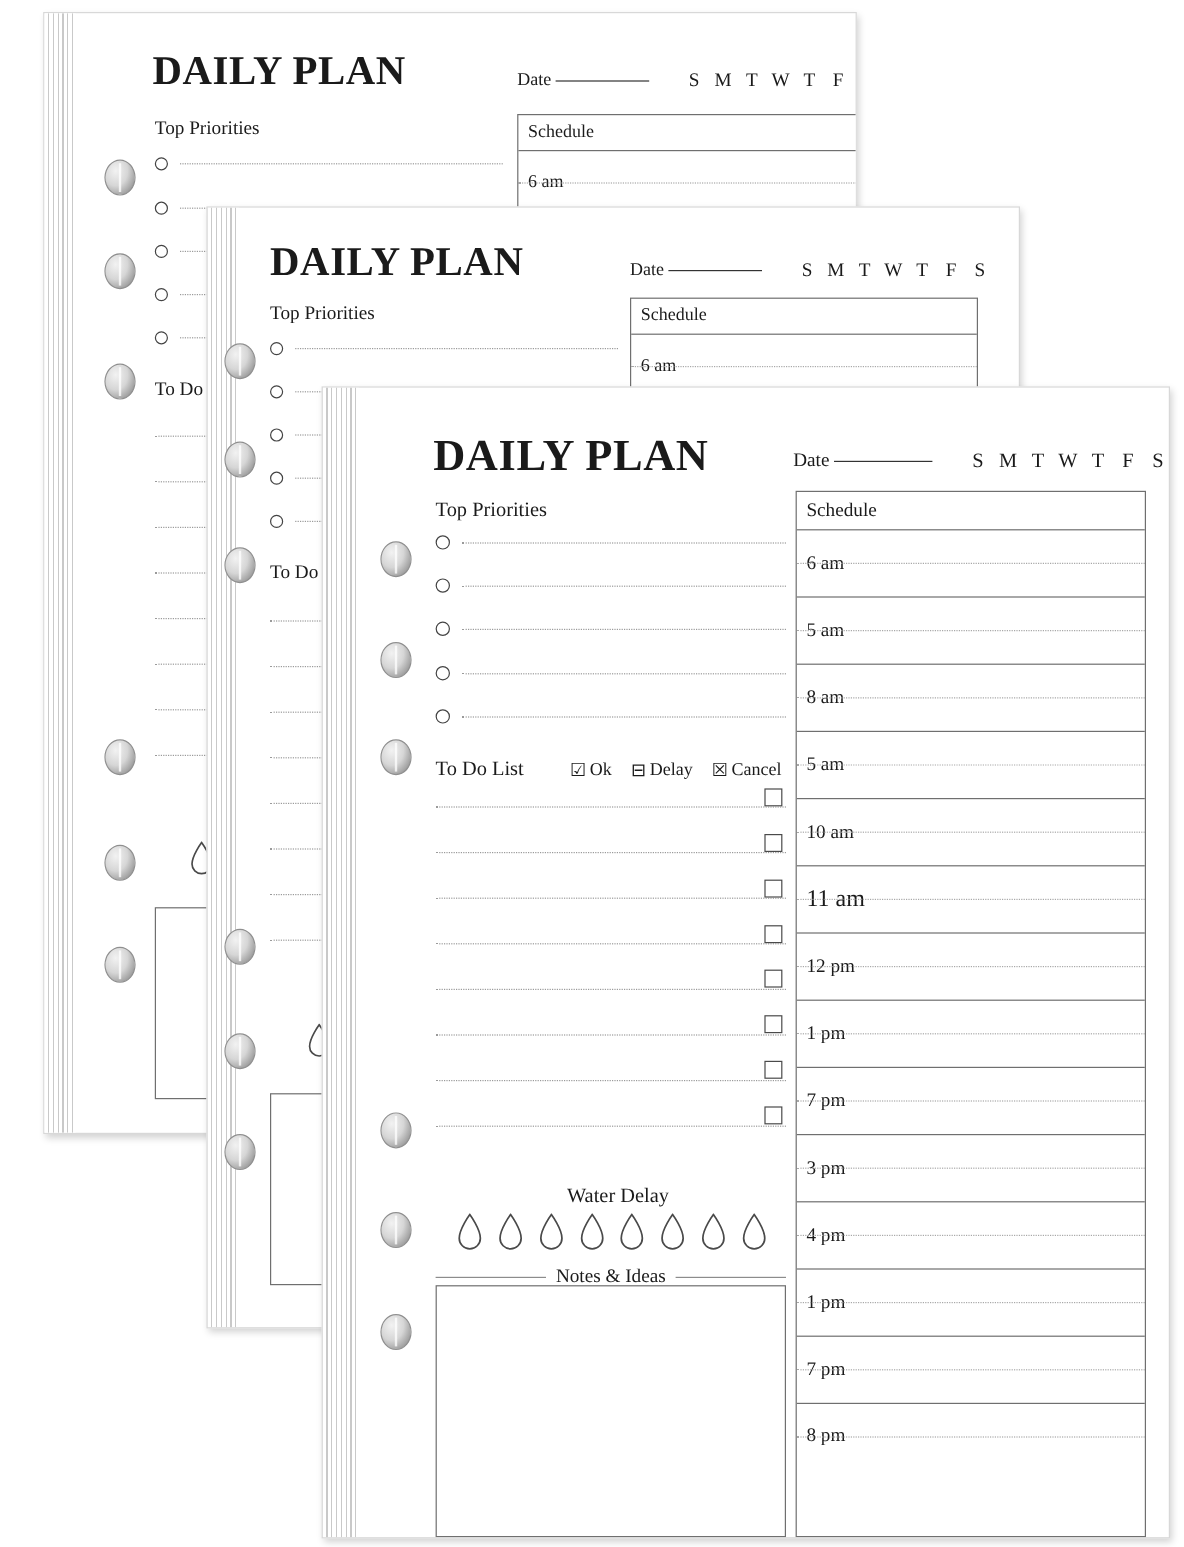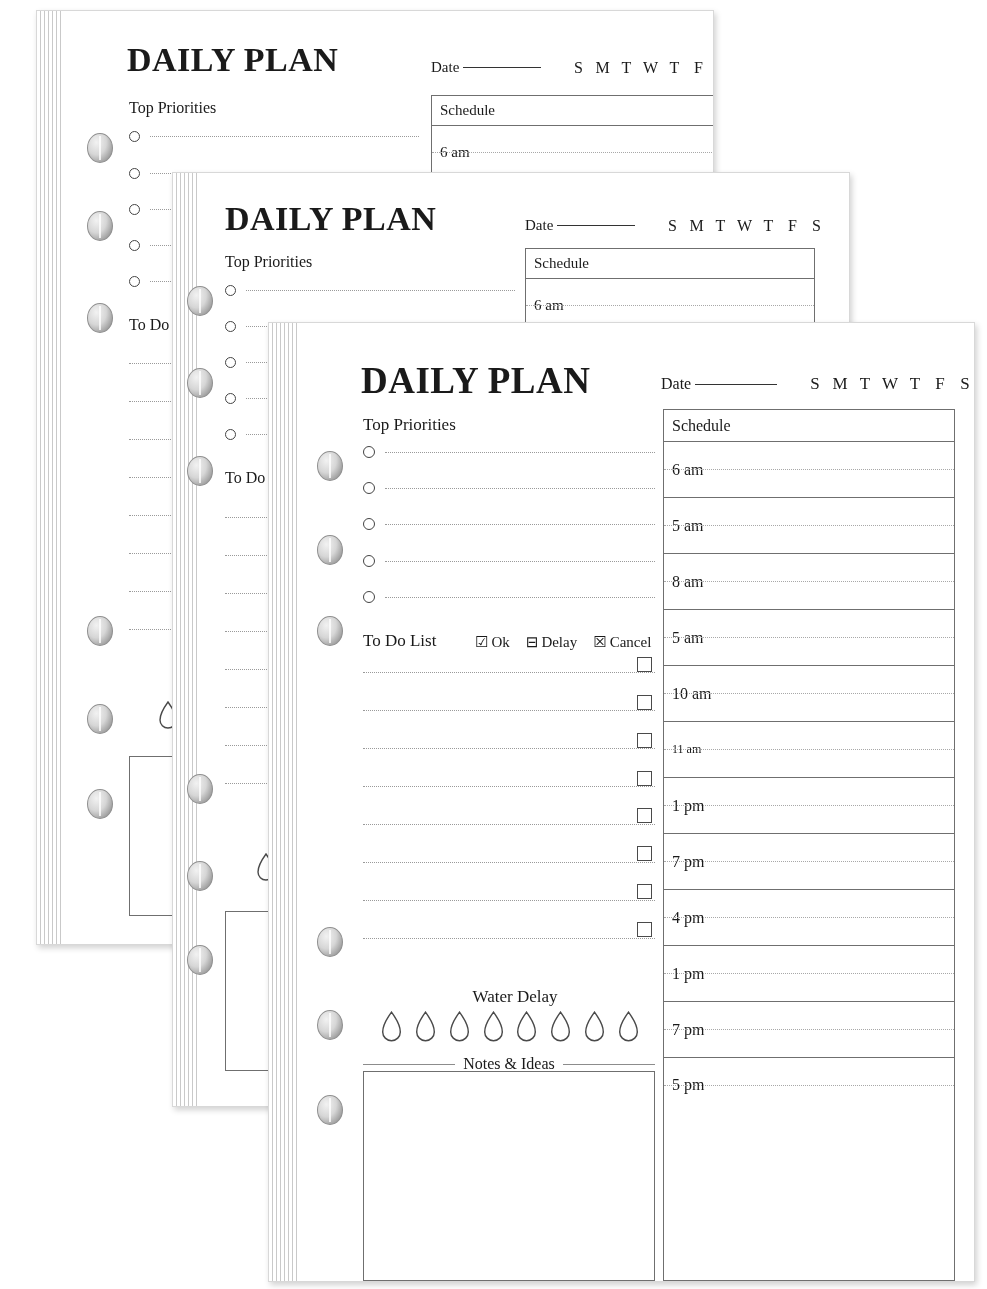--- a/index.html
+++ b/index.html
@@ -568,42 +568,50 @@
       </div>
       <div class="sched-row" style="height:56px;">
         <span class="lbl" style="font-size:16px;">5 am</span>
         <span class="half" style="bottom:27px;"></span>
       </div>
       <div class="sched-row" style="height:56px;">
         <span class="lbl" style="font-size:16px;">10 am</span>
         <span class="half" style="bottom:27px;"></span>
       </div>
       <div class="sched-row" style="height:56px;">
-        <span class="lbl" style="font-size:12px;">11 am</span>
+        <span class="lbl" style="font-size:20px;">11 am</span>
+        <span class="half" style="bottom:27px;"></span>
+      </div>
+      <div class="sched-row" style="height:56px;">
+        <span class="lbl" style="font-size:16px;">12 pm</span>
         <span class="half" style="bottom:27px;"></span>
       </div>
       <div class="sched-row" style="height:56px;">
         <span class="lbl" style="font-size:16px;">1 pm</span>
         <span class="half" style="bottom:27px;"></span>
       </div>
       <div class="sched-row" style="height:56px;">
         <span class="lbl" style="font-size:16px;">7 pm</span>
         <span class="half" style="bottom:27px;"></span>
       </div>
       <div class="sched-row" style="height:56px;">
+        <span class="lbl" style="font-size:16px;">3 pm</span>
+        <span class="half" style="bottom:27px;"></span>
+      </div>
+      <div class="sched-row" style="height:56px;">
         <span class="lbl" style="font-size:16px;">4 pm</span>
         <span class="half" style="bottom:27px;"></span>
       </div>
       <div class="sched-row" style="height:56px;">
         <span class="lbl" style="font-size:16px;">1 pm</span>
         <span class="half" style="bottom:27px;"></span>
       </div>
       <div class="sched-row" style="height:56px;">
         <span class="lbl" style="font-size:16px;">7 pm</span>
         <span class="half" style="bottom:27px;"></span>
       </div>
       <div class="sched-row" style="height:54px;">
-        <span class="lbl" style="font-size:16px;">5 pm</span>
+        <span class="lbl" style="font-size:16px;">8 pm</span>
         <span class="half" style="bottom:26px;"></span>
       </div>
     </div>
   </div>
 </div>
 
 </body></html>

